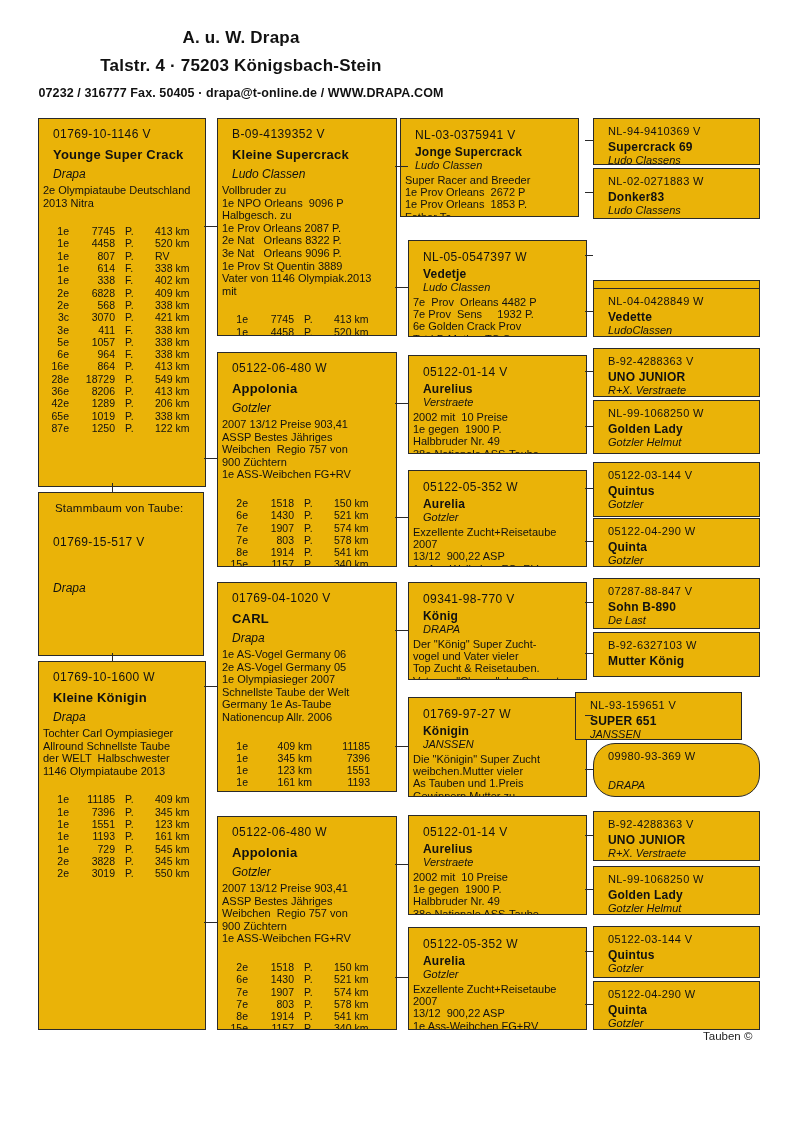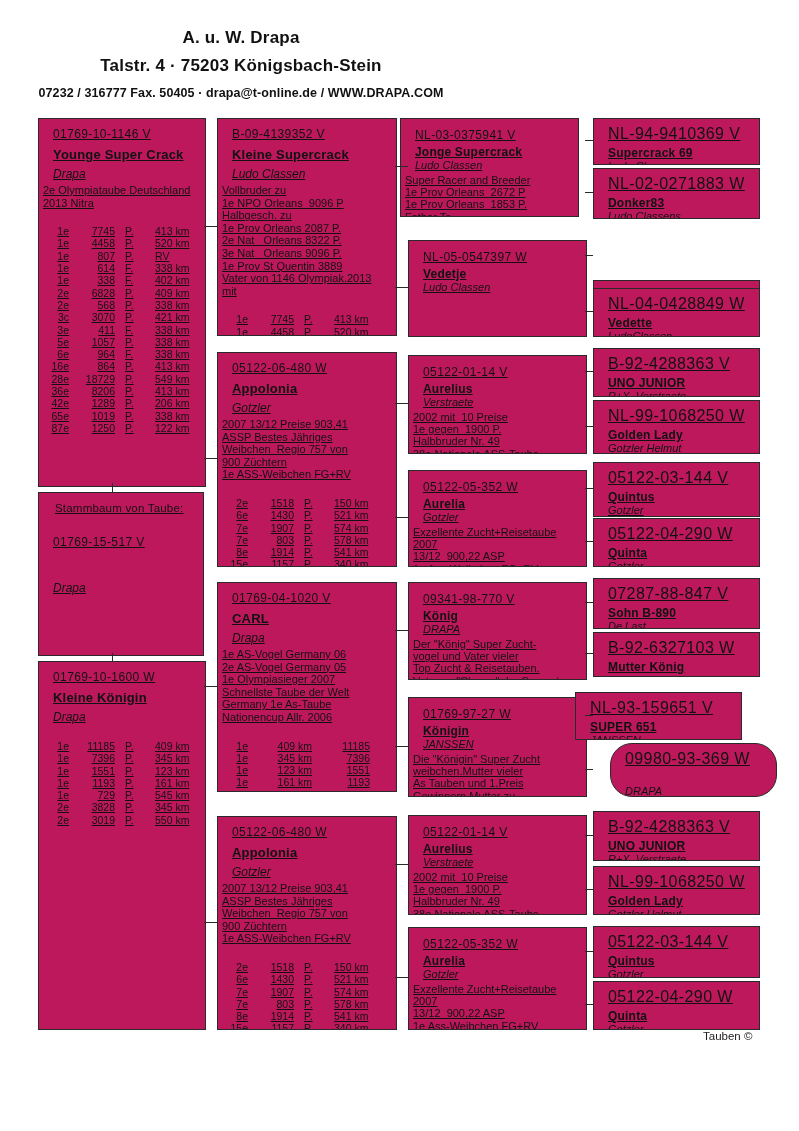--- a/index.html
+++ b/index.html
@@ -4,42 +4,42 @@
 <style>
   html,body{margin:0;padding:0;background:#e8e8e8;}
   #page{position:relative;width:799px;height:1131px;background:#ffffff;
         font-family:"Liberation Sans", sans-serif;color:#111;overflow:hidden;}
   
   .header{position:absolute;left:0;top:28px;width:482px;text-align:center;}
   .h1{font-size:17px;font-weight:bold;letter-spacing:.2px;}
   .h2{font-size:17px;font-weight:bold;margin-top:8px;letter-spacing:.2px;}
   .h3{font-size:12.5px;font-weight:bold;margin-top:10px;letter-spacing:.1px;}
   
-  .box{position:absolute;border:1px solid #2a2a2a;background:#be185d;overflow:hidden;font-size:11px;text-decoration:underline;}
+  .box{position:absolute;border:1px solid #2a2a2a;background:#eab308;overflow:hidden;font-size:11px;}
   .ring{margin:8px 0 0 14px;font-size:12px;letter-spacing:.4px;white-space:pre;}
   .pname{margin:6px 0 0 14px;font-size:13px;font-weight:bold;letter-spacing:.2px;white-space:pre;}
   .strain{margin:5px 0 0 14px;font-size:12px;font-style:italic;white-space:pre;}
   .info{margin:3px 0 0 4px;}
   .iline{line-height:12.6px;font-size:11px;white-space:pre;}
   .perf{margin:16px 0 0 4px;}
   .prow{display:flex;line-height:12.3px;font-size:10.5px;white-space:pre;}
   .c0{width:26px;text-align:right;}
   .c1{width:46px;text-align:right;}
   .c2{width:22px;margin-left:10px;}
   .c3{margin-left:8px;}
   .perf3 .c1{width:64px;text-align:right;}
   .perf3 .c2{width:58px;text-align:right;margin-left:0;}
   
   .med .ring{margin-top:9px;}
   .med .pname{margin-top:3px;font-size:12px;}
   .med .strain{margin-top:0;font-size:11px;}
   .med .info{margin-top:3px;}
   .med .iline{line-height:12.2px;}
   
-  .small .ring{margin-top:6px;font-size:16px;}
+  .small .ring{margin-top:6px;font-size:11px;}
   .small .pname{margin-top:3px;font-size:12px;min-height:14px;line-height:14px;}
   .small .strain{margin-top:0;font-size:11px;line-height:13px;}
   
   .b-subject .label{margin:9px 0 0 16px;font-size:11.5px;letter-spacing:.2px;}
   .b-subject .ring{margin-top:21px;}
   .b-subject .strain{margin-top:32px;}
   
   .conn{position:absolute;height:1px;background:#2a2a2a;}
   .vconn{position:absolute;width:1px;background:#2a2a2a;}
   
@@ -64,21 +64,21 @@
   .p-g2{left:593px;top:168px;width:165px;height:49px;}
   .p-g3{left:593px;top:232px;width:165px;height:46px;margin-top:48px;}
   .p-g4{left:593px;top:288px;width:165px;height:47px;}
   .p-g5{left:593px;top:348px;width:165px;height:47px;}
   .p-g6{left:593px;top:400px;width:165px;height:52px;}
   .p-g7{left:593px;top:462px;width:165px;height:53px;}
   .p-g8{left:593px;top:518px;width:165px;height:47px;}
   .p-g9{left:593px;top:578px;width:165px;height:49px;}
   .p-g10{left:593px;top:632px;width:165px;height:43px;}
   .p-g11{left:575px;top:692px;width:165px;height:46px;}
-  .p-g12{left:610px;top:743px;width:165px;height:52px;border-radius:22px;}
+  .p-g12{left:593px;top:743px;width:165px;height:52px;border-radius:22px;}
   .p-g13{left:593px;top:811px;width:165px;height:48px;}
   .p-g14{left:593px;top:866px;width:165px;height:47px;}
   .p-g15{left:593px;top:926px;width:165px;height:50px;}
   .p-g16{left:593px;top:981px;width:165px;height:47px;}
 </style>
 </head>
 <body>
 
 <div id="page">
 
@@ -120,20 +120,26 @@
   <div class="box b-subject p-subject">
     <div class="label">Stammbaum von Taube:</div>
     <div class="ring">01769-15-517 V</div>
     <div class="strain">Drapa</div>
   </div>
 
   <div class="box p-dam1">
     <div class="ring">01769-10-1600 W</div>
     <div class="pname">Kleine Königin</div>
     <div class="strain">Drapa</div>
+    <div class="info">
+        <div class="iline">Tochter Carl Oympiasieger</div>
+        <div class="iline">Allround Schnellste Taube</div>
+        <div class="iline">der WELT  Halbschwester</div>
+        <div class="iline">1146 Olympiataube 2013</div>
+      </div>
     <div class="perf">
         <div class="prow"><span class="c0">1e</span><span class="c1">11185</span><span class="c2">P.</span><span class="c3">409 km</span></div>
         <div class="prow"><span class="c0">1e</span><span class="c1">7396</span><span class="c2">P.</span><span class="c3">345 km</span></div>
         <div class="prow"><span class="c0">1e</span><span class="c1">1551</span><span class="c2">P.</span><span class="c3">123 km</span></div>
         <div class="prow"><span class="c0">1e</span><span class="c1">1193</span><span class="c2">P.</span><span class="c3">161 km</span></div>
         <div class="prow"><span class="c0">1e</span><span class="c1">729</span><span class="c2">P.</span><span class="c3">545 km</span></div>
         <div class="prow"><span class="c0">2e</span><span class="c1">3828</span><span class="c2">P.</span><span class="c3">345 km</span></div>
         <div class="prow"><span class="c0">2e</span><span class="c1">3019</span><span class="c2">P.</span><span class="c3">550 km</span></div>
       </div>
   </div>
@@ -235,20 +241,26 @@
         <div class="iline">1e Prov Orleans  2672 P</div>
         <div class="iline">1e Prov Orleans  1853 P.</div>
         <div class="iline">Father To</div>
       </div>
   </div>
 
   <div class="box med p-ggp2">
     <div class="ring">NL-05-0547397 W</div>
     <div class="pname">Vedetje</div>
     <div class="strain">Ludo Classen</div>
+    <div class="info">
+        <div class="iline">7e  Prov  Orleans 4482 P</div>
+        <div class="iline">7e Prov  Sens     1932 P.</div>
+        <div class="iline">6e Golden Crack Prov</div>
+        <div class="iline">Tot LD Mother TO Super</div>
+      </div>
   </div>
 
   <div class="box med p-ggp3">
     <div class="ring">05122-01-14 V</div>
     <div class="pname">Aurelius</div>
     <div class="strain">Verstraete</div>
     <div class="info">
         <div class="iline">2002 mit  10 Preise</div>
         <div class="iline">1e gegen  1900 P.</div>
         <div class="iline">Halbbruder Nr. 49</div>

